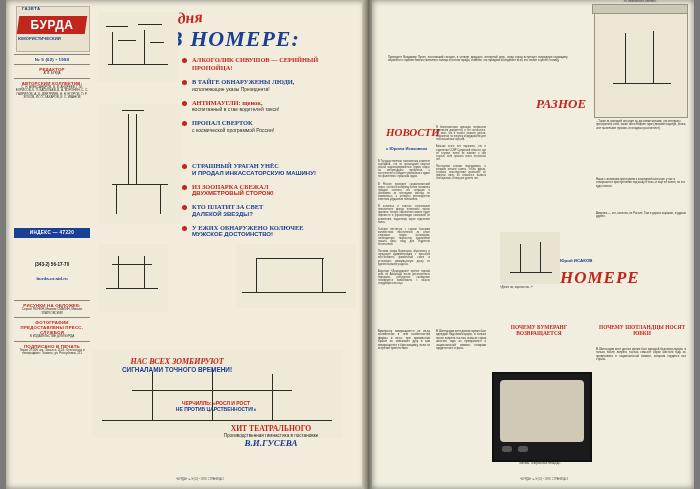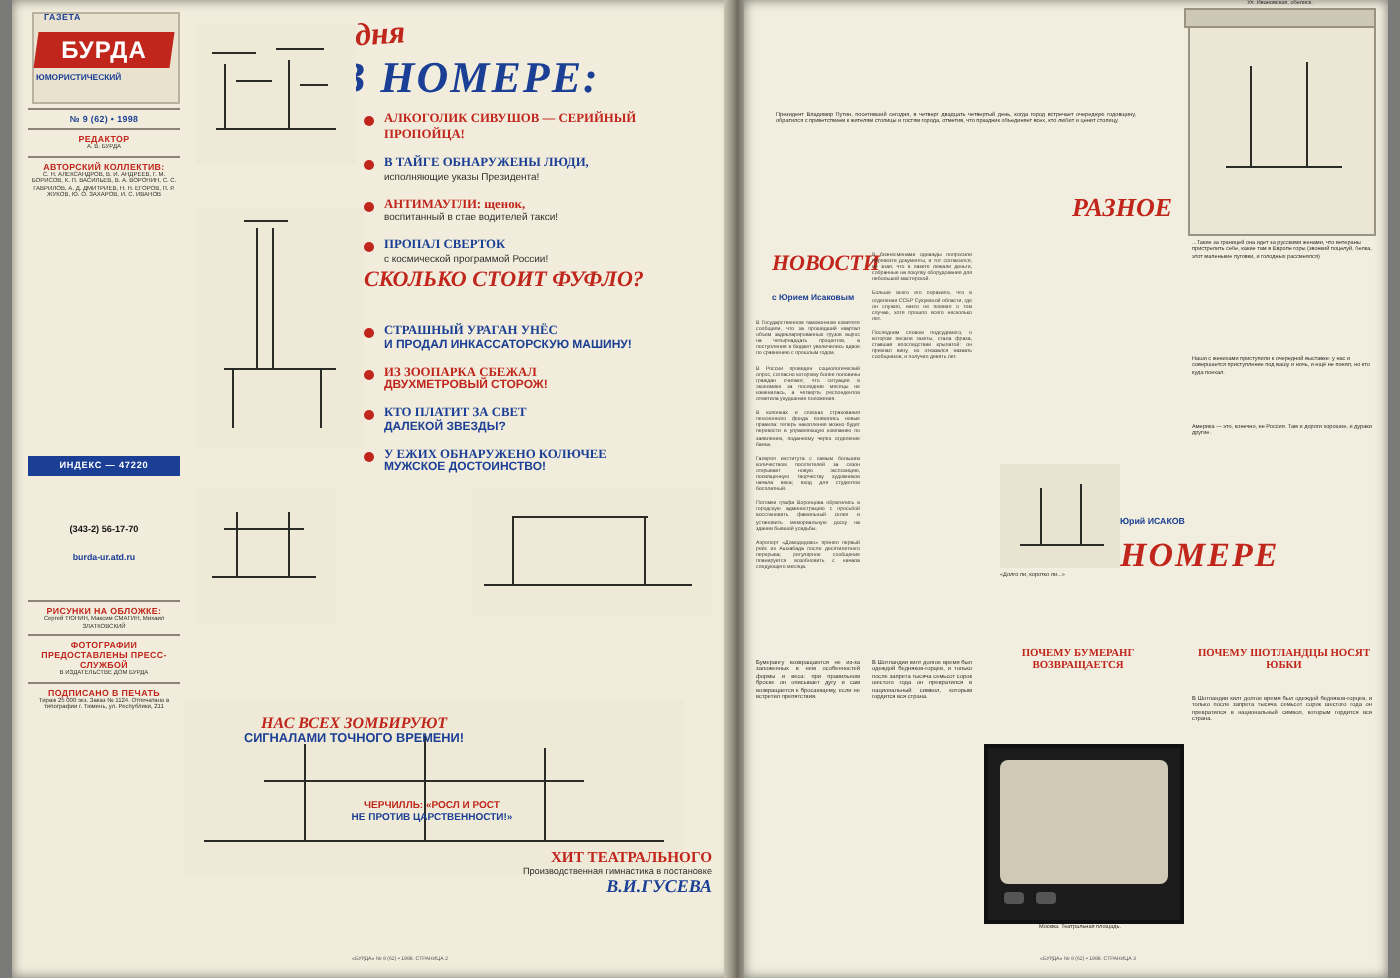--- a/index.html
+++ b/index.html
@@ -33,21 +33,21 @@
   .bullets{position:absolute;left:176px;top:56px;width:176px;}
   .b-item{position:relative;margin-bottom:7px;padding-left:10px;}
   .b-item:before{content:"";position:absolute;left:0;top:2px;width:5px;height:5px;border-radius:50%;background:#c0261c;}
   .b-item .l1{font-size:6.4px;font-weight:bold;color:#1b3f94;line-height:7.6px;font-family:"Liberation Serif",serif;}
   .b-item .l1.r{color:#c0261c;}
   .b-item .l2{font-size:5px;color:#30302c;line-height:6px;}
   .bigq{position:absolute;left:176px;top:134px;font-size:11px;font-weight:bold;color:#c0261c;font-family:"Liberation Serif",serif;font-style:italic;}
   .zombi{position:absolute;left:96px;top:330px;width:150px;text-align:center;}
   .zombi .a{font-size:8px;font-weight:bold;color:#c0261c;font-family:"Liberation Serif",serif;font-style:italic;margin-top:27px;}
   .zombi .b{font-size:6.4px;font-weight:bold;color:#1b3f94;}
-  .hit{position:absolute;left:180px;top:424px;width:170px;text-align:right;}
+  .hit{position:absolute;left:180px;top:424px;width:170px;text-align:center;}
   .hit .a{font-size:7.6px;font-weight:bold;color:#c0261c;font-family:"Liberation Serif",serif;}
   .hit .b{font-size:4.6px;color:#2b2b28;}
   .hit .c{font-size:9px;font-weight:bold;color:#1b3f94;font-style:italic;font-family:"Liberation Serif",serif;}
   .pagefoot{position:absolute;font-size:2.6px;color:#555;}
   
   .art{position:absolute;background:#efe9d8;}
   .artline{position:absolute;background:#2b2b28;}
   .gz-sub{position:absolute;left:388px;top:56px;width:180px;font-size:2.8px;line-height:3.2px;color:#2e2b27;text-align:justify;}
   .novosti{position:absolute;left:386px;top:126px;font-size:11px;font-weight:bold;color:#c0261c;font-family:"Liberation Serif",serif;font-style:italic;}
   .novosti-by{position:absolute;left:386px;top:146px;font-size:4.2px;color:#1b3f94;font-weight:bold;}
@@ -162,21 +162,20 @@
       <div class="b-item">
         <div class="l1 r">АНТИМАУГЛИ: щенок,</div>
         <div class="l2">воспитанный в стае водителей такси!</div>
       </div>
       <div class="b-item">
         <div class="l1">ПРОПАЛ СВЕРТОК</div>
         <div class="l2">с космической программой России!</div>
       </div>
     </div>
 
-    <div class="bigq">СКОЛЬКО СТОИТ ФУФЛО?</div>
 
     <div class="bullets" style="top:162px">
       <div class="b-item">
         <div class="l1">СТРАШНЫЙ УРАГАН УНЁС</div>
         <div class="l2" style="font-weight:bold;color:#1b3f94;font-size:6px">И ПРОДАЛ ИНКАССАТОРСКУЮ МАШИНУ!</div>
       </div>
       <div class="b-item">
         <div class="l1 r">ИЗ ЗООПАРКА СБЕЖАЛ</div>
         <div class="l2" style="font-weight:bold;color:#c0261c;font-size:6px">ДВУХМЕТРОВЫЙ СТОРОЖ!</div>
       </div>

